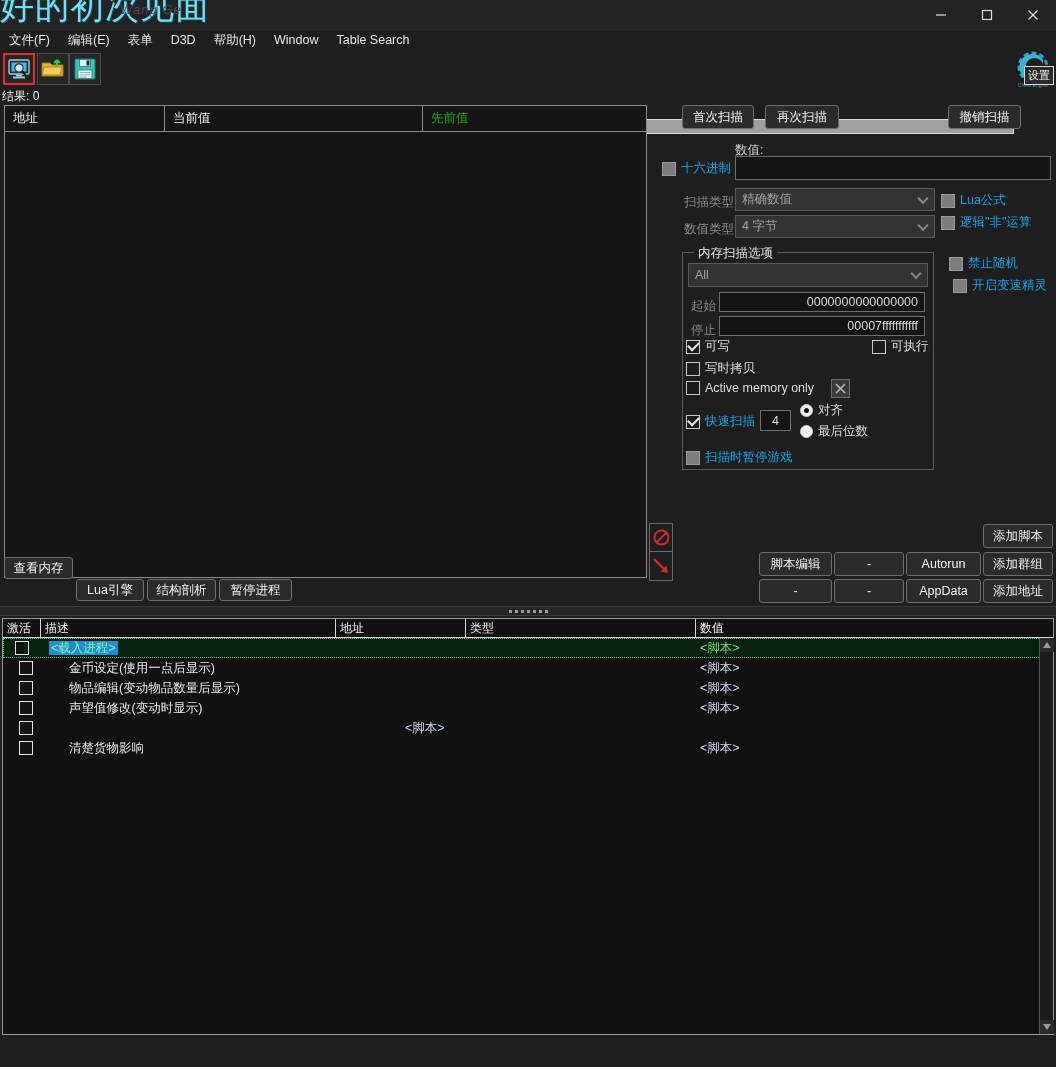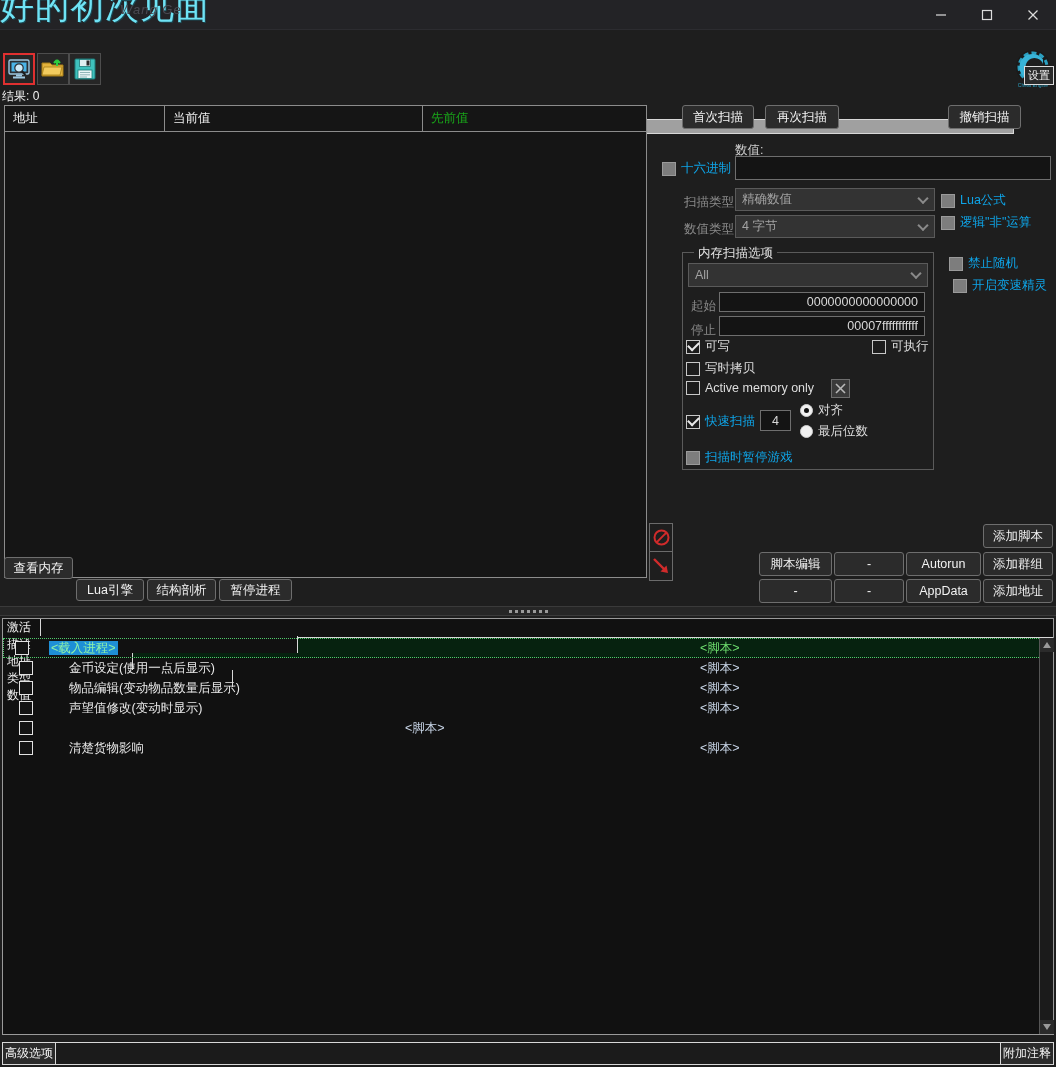--- a/index.html
+++ b/index.html
@@ -304,21 +304,20 @@
   .cheattable {
     position: absolute; left: 2px; top: 618px;
     width: 1052px; height: 417px;
     background: #111111;
     border: 1px solid #9a9a9a;
   }
   .ct-head {
     display: flex; height: 19px;
     border-bottom: 1px solid #d8d8d8;
     font-size: 12px;
-    flex-direction: column;
   }
   .ct-hcol {
     display: flex; align-items: center;
     padding-left: 4px;
     color: #f2f2f2;
     border-right: 1px solid #d8d8d8;
     background: #111111;
   }
   .h-active { width: 38px; }
   .h-desc   { width: 295px; }
@@ -415,20 +414,29 @@
       </div>
       <div class="wc">
         <svg width="12" height="12" viewBox="0 0 12 12">
             <line x1="1.5" y1="1.5" x2="10.5" y2="10.5" stroke="#dcdcdc" stroke-width="1.2"></line>
             <line x1="10.5" y1="1.5" x2="1.5" y2="10.5" stroke="#dcdcdc" stroke-width="1.2"></line>
           </svg>
       </div>
     </div>
   </div>
 
+  <div class="menubar">
+    <div class="menu-item">文件(F)</div>
+    <div class="menu-item">编辑(E)</div>
+    <div class="menu-item">表单</div>
+    <div class="menu-item">D3D</div>
+    <div class="menu-item">帮助(H)</div>
+    <div class="menu-item">Window</div>
+    <div class="menu-item">Table Search</div>
+  </div>
 
   <div class="toolbar">
     <div class="tbtn sel" id="tb0">
       <svg width="24" height="22" viewBox="0 0 24 22">
         <rect x="2" y="2" width="20" height="14" rx="1.5" fill="#2b2f33" stroke="#9ec7e0" stroke-width="1.4"></rect>
         <rect x="4.5" y="4.5" width="15" height="9" fill="#4ab4e8"></rect>
         <rect x="9" y="16.5" width="6" height="2" fill="#9ec7e0"></rect>
         <rect x="6" y="18.5" width="12" height="2" fill="#9ec7e0"></rect>
         <circle cx="12" cy="10" r="4.2" fill="#cfe9f7" stroke="#2b2f33" stroke-width="1.2"></circle>
         <line x1="15" y1="13.3" x2="18.5" y2="17" stroke="#1c1c1c" stroke-width="2"></line>
@@ -691,19 +699,14 @@
     <div class="ct-scroll">
       <div class="thumb-up">
           <span class="arrow-up"></span>
         </div>
       <div class="thumb-dn">
           <span class="arrow-dn"></span>
         </div>
     </div>
   </div>
 
-  <div class="bottombar">
-    <div class="bb-btn">高级选项</div>
-    <div class="bb-mid"></div>
-    <div class="bb-btn">附加注释</div>
-  </div>
 
 </div>
 
 </body></html>

